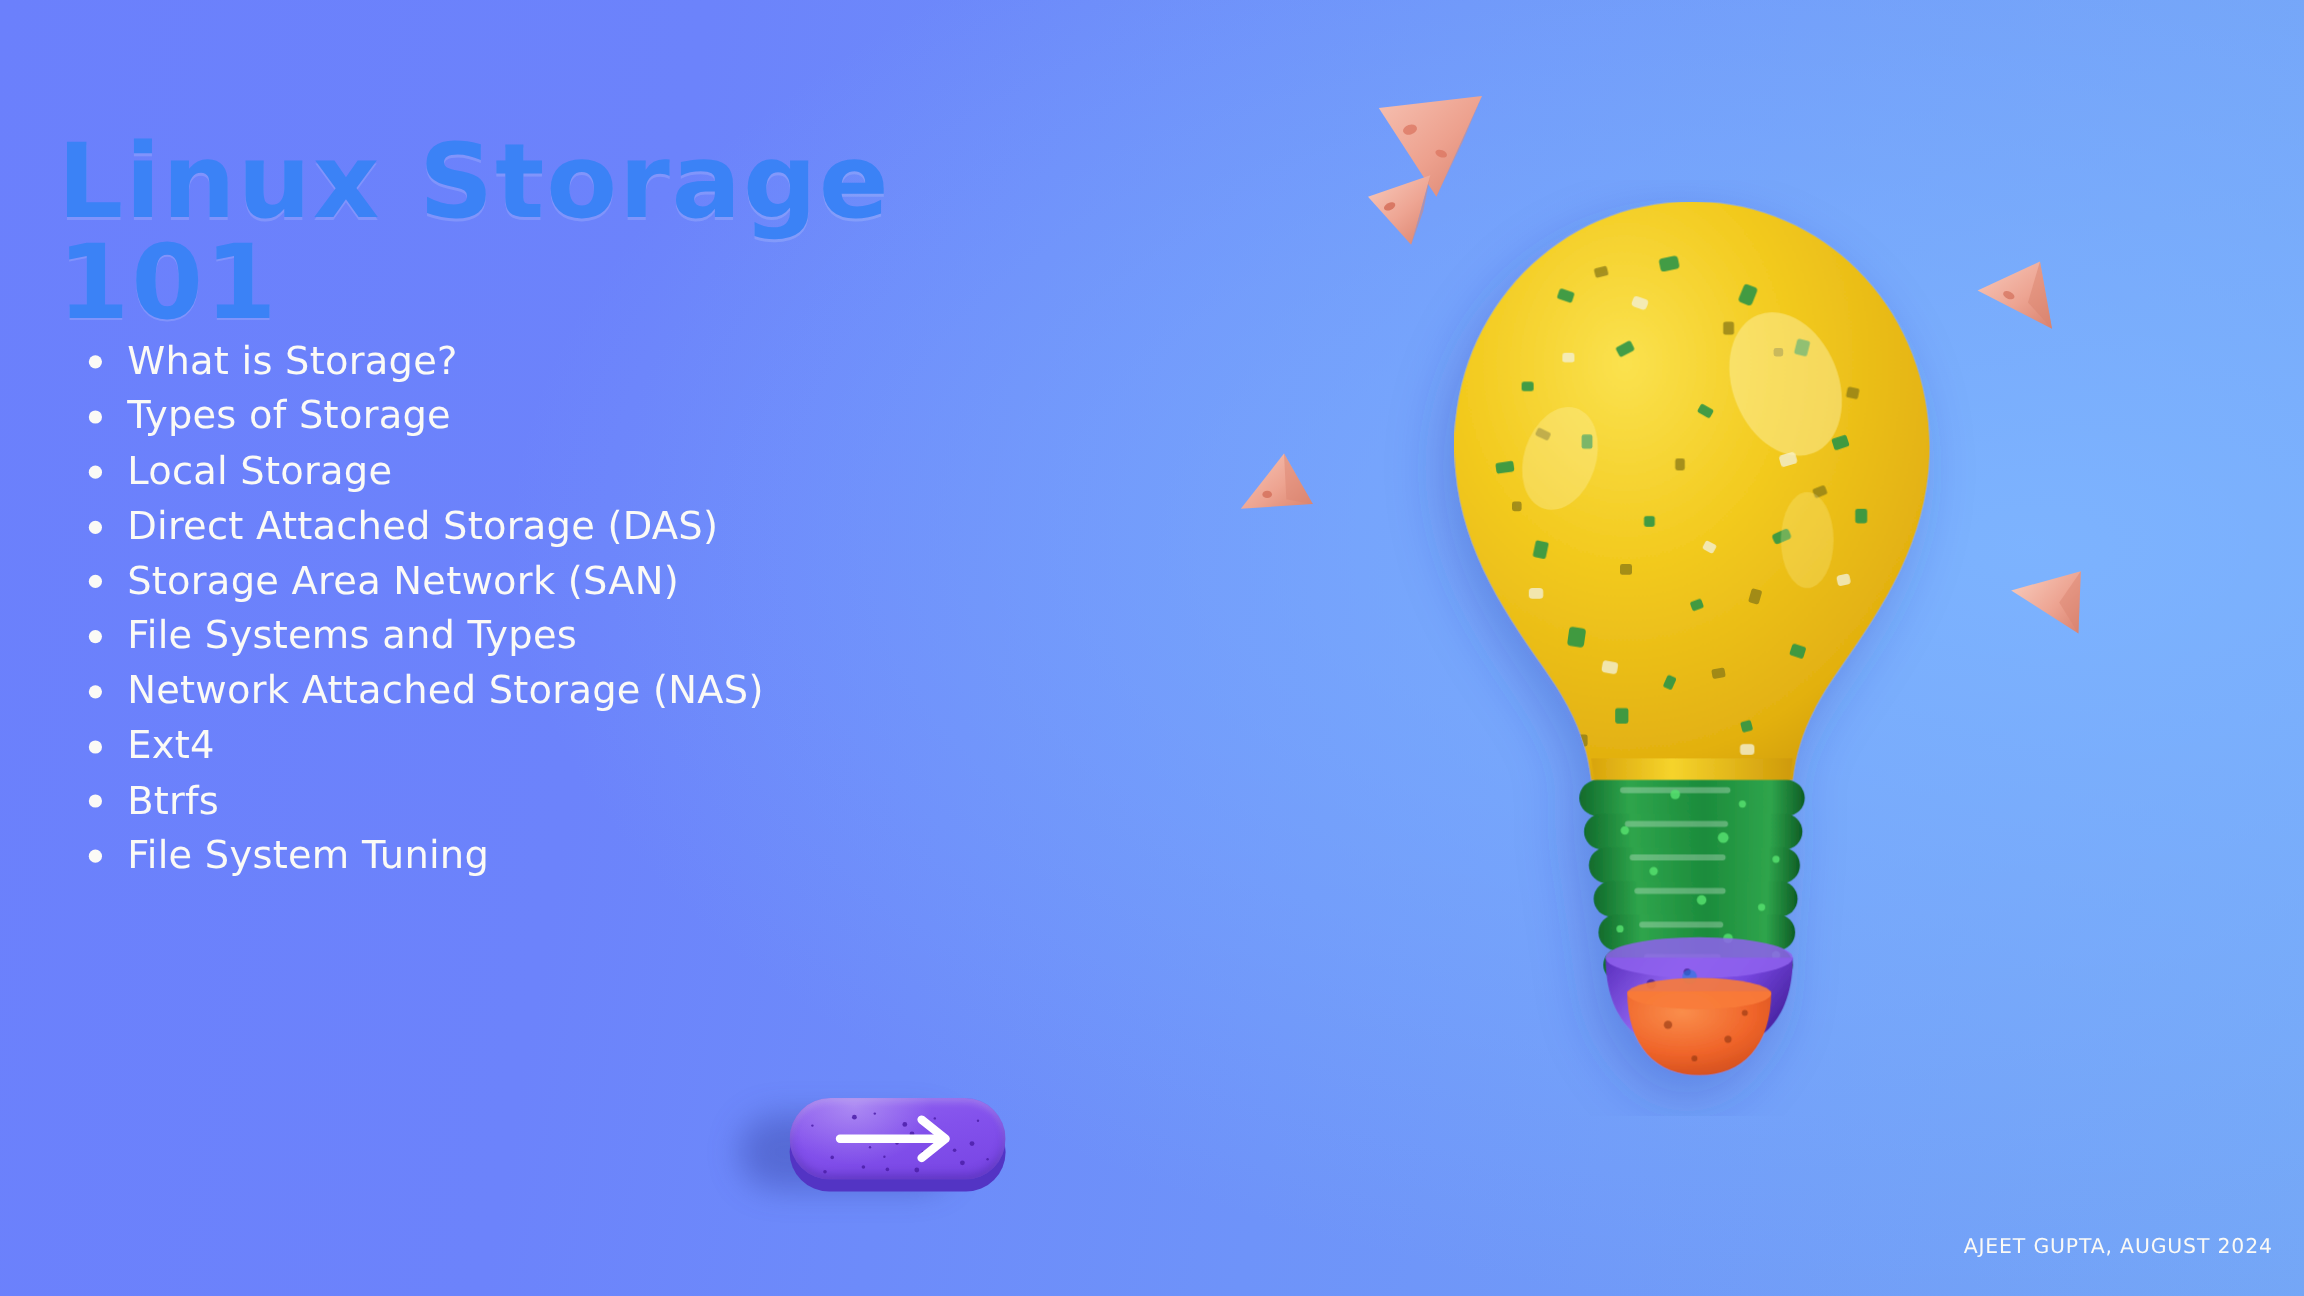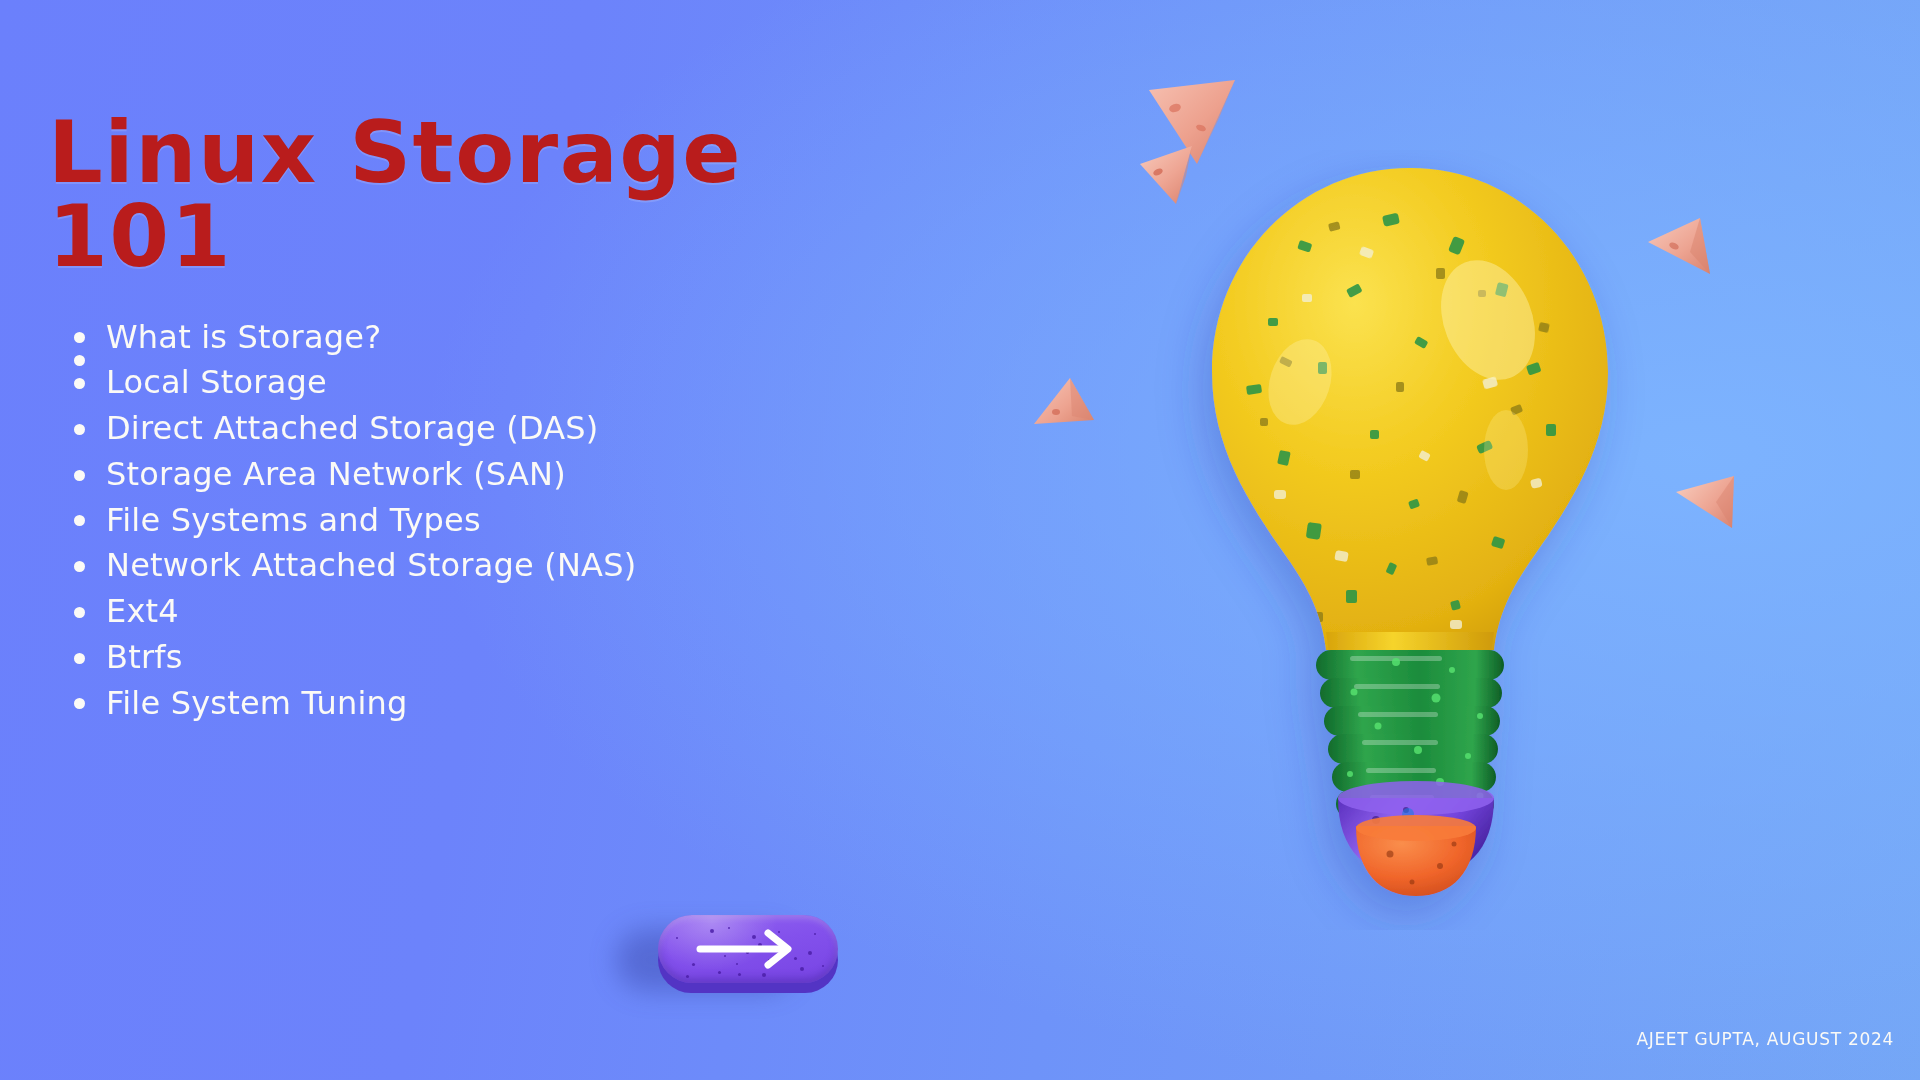--- a/index.html
+++ b/index.html
@@ -28,26 +28,25 @@
     position:absolute;
     left:48px; top:110px;
     width:820px;
   }
   .title {
     font-family:"DejaVu Sans", sans-serif;
     font-weight:bold;
     font-size:86px;
     line-height:0.98;
     letter-spacing:1.5px;
-    color:#b91c1c;
+    color:#3b82f6;
     white-space:pre-line;
     text-shadow:0 2px 0 rgba(255,255,255,0.15);
   }
   .agenda {
-    margin-top:36px;
     list-style:none;
   }
   .agenda li {
     position:relative;
     padding-left:58px;
     font-family:"DejaVu Sans", sans-serif;
     font-weight:normal;
     font-size:32px;
     line-height:1.43;
     color:#FBFAF6;
@@ -352,21 +351,21 @@
       </g>
     </g>
   </svg>
 </div>
 
 <div class="left-col">
   <h1 class="title">Linux Storage
 101</h1>
   <ul class="agenda" id="agenda-list">
       <li><span class="dot"></span><span>What is Storage?</span></li>
-      <li><span class="dot"></span></li>
+      <li><span class="dot"></span><span>Types of Storage</span></li>
       <li><span class="dot"></span><span>Local Storage</span></li>
       <li><span class="dot"></span><span>Direct Attached Storage (DAS)</span></li>
       <li><span class="dot"></span><span>Storage Area Network (SAN)</span></li>
       <li><span class="dot"></span><span>File Systems and Types</span></li>
       <li><span class="dot"></span><span>Network Attached Storage (NAS)</span></li>
       <li><span class="dot"></span><span>Ext4</span></li>
       <li><span class="dot"></span><span>Btrfs</span></li>
       <li><span class="dot"></span><span>File System Tuning</span></li>
     </ul>
 </div>

